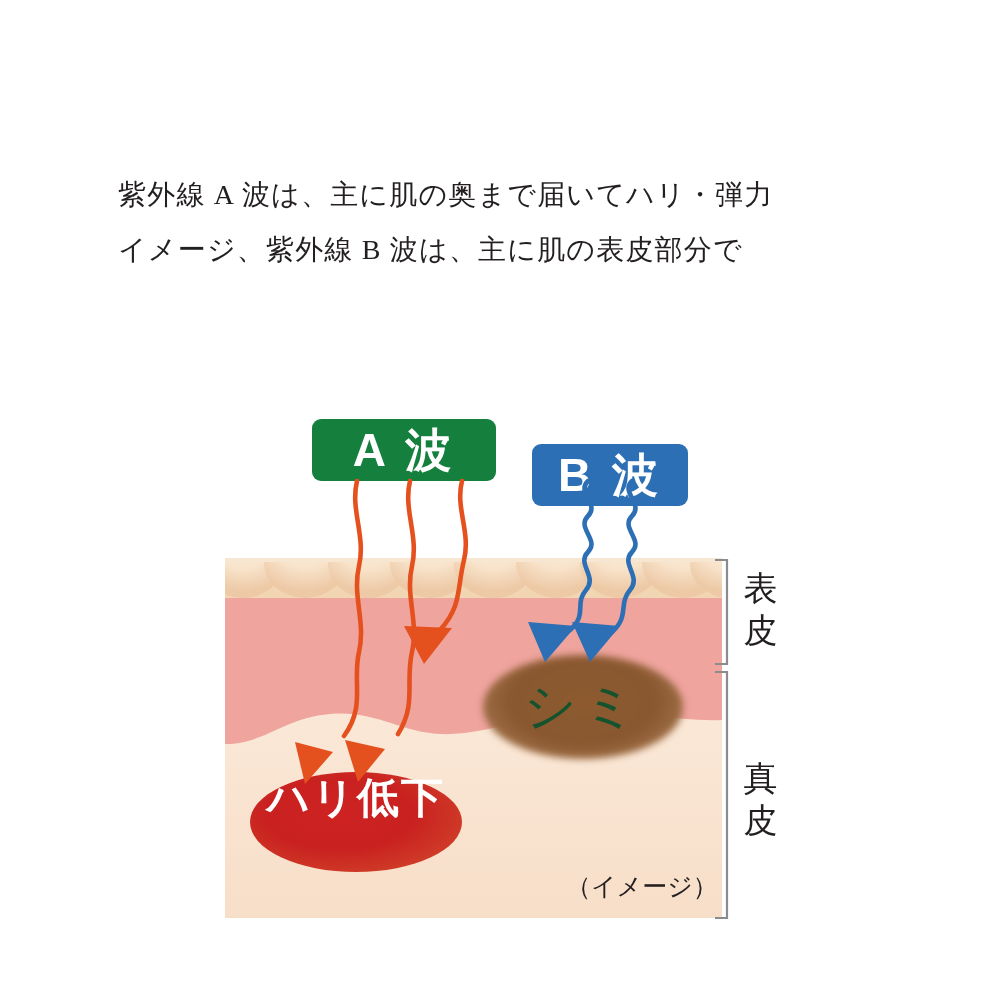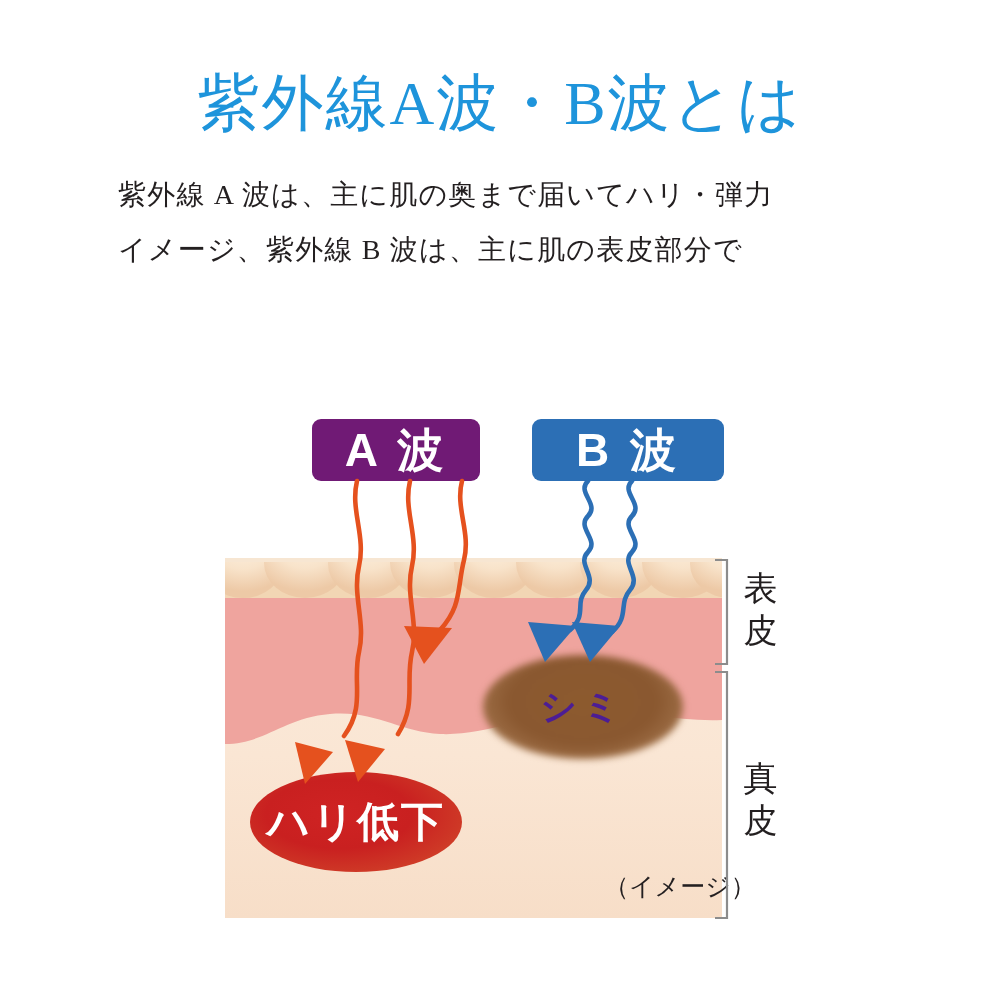--- a/index.html
+++ b/index.html
@@ -41,22 +41,22 @@
     border-radius:9px;
     color:#ffffff;
     font-family:"Liberation Sans","DejaVu Sans",sans-serif;
     font-weight:bold;
     font-size:46px;
     line-height:62px;
     text-align:center;
     letter-spacing:4px;
     box-sizing:border-box;
   }
-  #chip-a{left:312px;top:419px;width:168px;height:62px;background:#701a75;}
-  #chip-b{left:532px;top:419px;width:192px;height:62px;background:#2C6FB5;}
+  #chip-a{left:312px;top:419px;width:184px;height:62px;background:#15803d;}
+  #chip-b{left:532px;top:444px;width:156px;height:62px;background:#2C6FB5;}
 
   
   #skin{
     position:absolute;left:225px;top:558px;width:497px;height:360px;
     overflow:hidden;
   }
   
   .dermis{
     position:absolute;left:0;top:0;width:497px;height:360px;
     background:linear-gradient(180deg,#FBEBDB 0%,#FAE6D4 55%,#F7DEC8 100%);
@@ -80,41 +80,40 @@
   
   #shimi{
     position:absolute;left:483px;top:655px;width:200px;height:104px;
     border-radius:50%;
     background:radial-gradient(ellipse at 50% 45%,#8C5A2E 0%,#8A5830 52%,#9a6a42 70%,rgba(160,115,80,0.35) 88%,rgba(190,150,115,0.0) 100%);
     filter:blur(3.5px);
   }
   #shimi-label{
     position:absolute;left:483px;top:655px;width:200px;height:104px;
     display:flex;align-items:center;justify-content:center;
-    color:#4c1d95;font-family:"Liberation Sans","DejaVu Sans",sans-serif;
-    font-weight:bold;font-size:36px;letter-spacing:6px;
+    color:#14532d;font-family:"Liberation Sans","DejaVu Sans",sans-serif;
+    font-weight:normal;font-size:52px;letter-spacing:6px;
   }
   #hari{
     position:absolute;left:250px;top:772px;width:212px;height:100px;
     border-radius:50%;
     background:radial-gradient(ellipse at 42% 42%,#CF2323 0%,#C92020 42%,#CE3726 70%,#D9562F 100%);
   }
   #hari-label{
-    position:absolute;left:250px;top:772px;width:212px;height:100px;
+    position:absolute;left:250px;top:748px;width:212px;height:100px;
     display:flex;align-items:center;justify-content:center;
     color:#ffffff;font-family:"Liberation Sans","DejaVu Sans",sans-serif;
     font-weight:bold;font-size:42px;letter-spacing:2px;
   }
 
   .imgcap{
     position:absolute;left:566px;top:870px;
     color:#231f20;font-size:25px;letter-spacing:0px;
     font-family:Liberation Sans, sans-serif;
     white-space:nowrap;
-    margin-left:38px;
   }
   .vlabel{
     position:absolute;
     color:#231f20;
     font-size:34px;
     line-height:42px;
     letter-spacing:1px;
     text-align:center;
     font-family:"Liberation Serif","DejaVu Serif",serif;
   }
@@ -123,21 +122,20 @@
   #lbl-dermis{left:740px;top:758px;width:42px;}
 
   svg{display:block;}
   .abs-svg{position:absolute;left:0;top:0;pointer-events:none;}
 </style>
 </head>
 <body>
 
 <div id="root">
 
-  <div class="title">紫外線A波・B波とは</div>
 
   <div class="body-text">
     <div>紫外線 A 波は、主に肌の奥まで届いてハリ・弾力</div>
     <div>イメージ、紫外線 B 波は、主に肌の表皮部分で</div>
   </div>
 
   <div class="chip" id="chip-a">A 波</div>
   <div class="chip" id="chip-b">B 波</div>
 
   <div id="skin">

